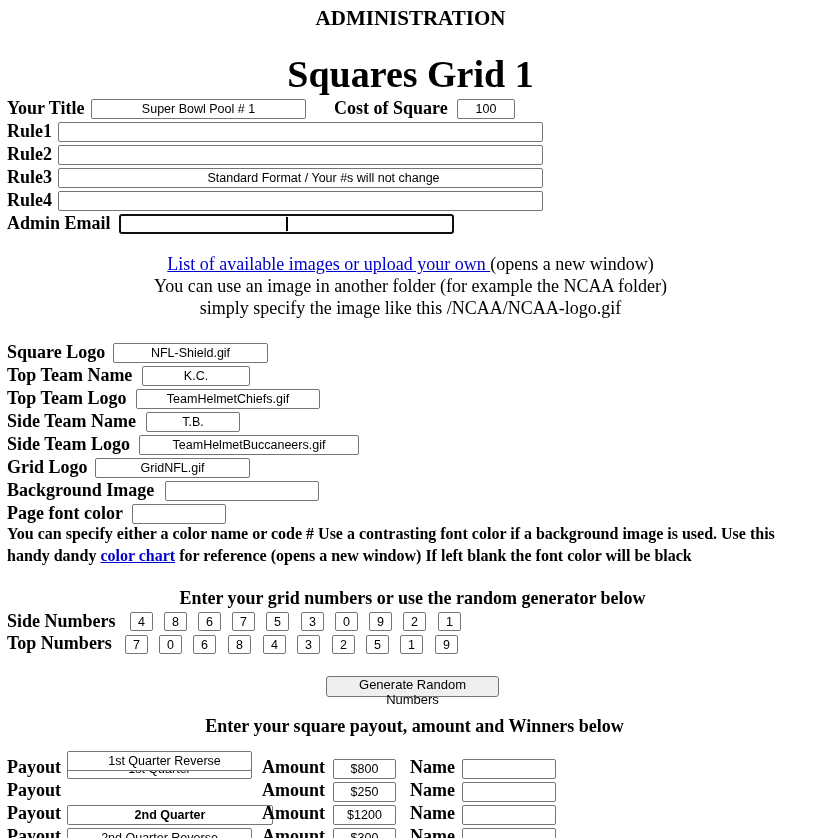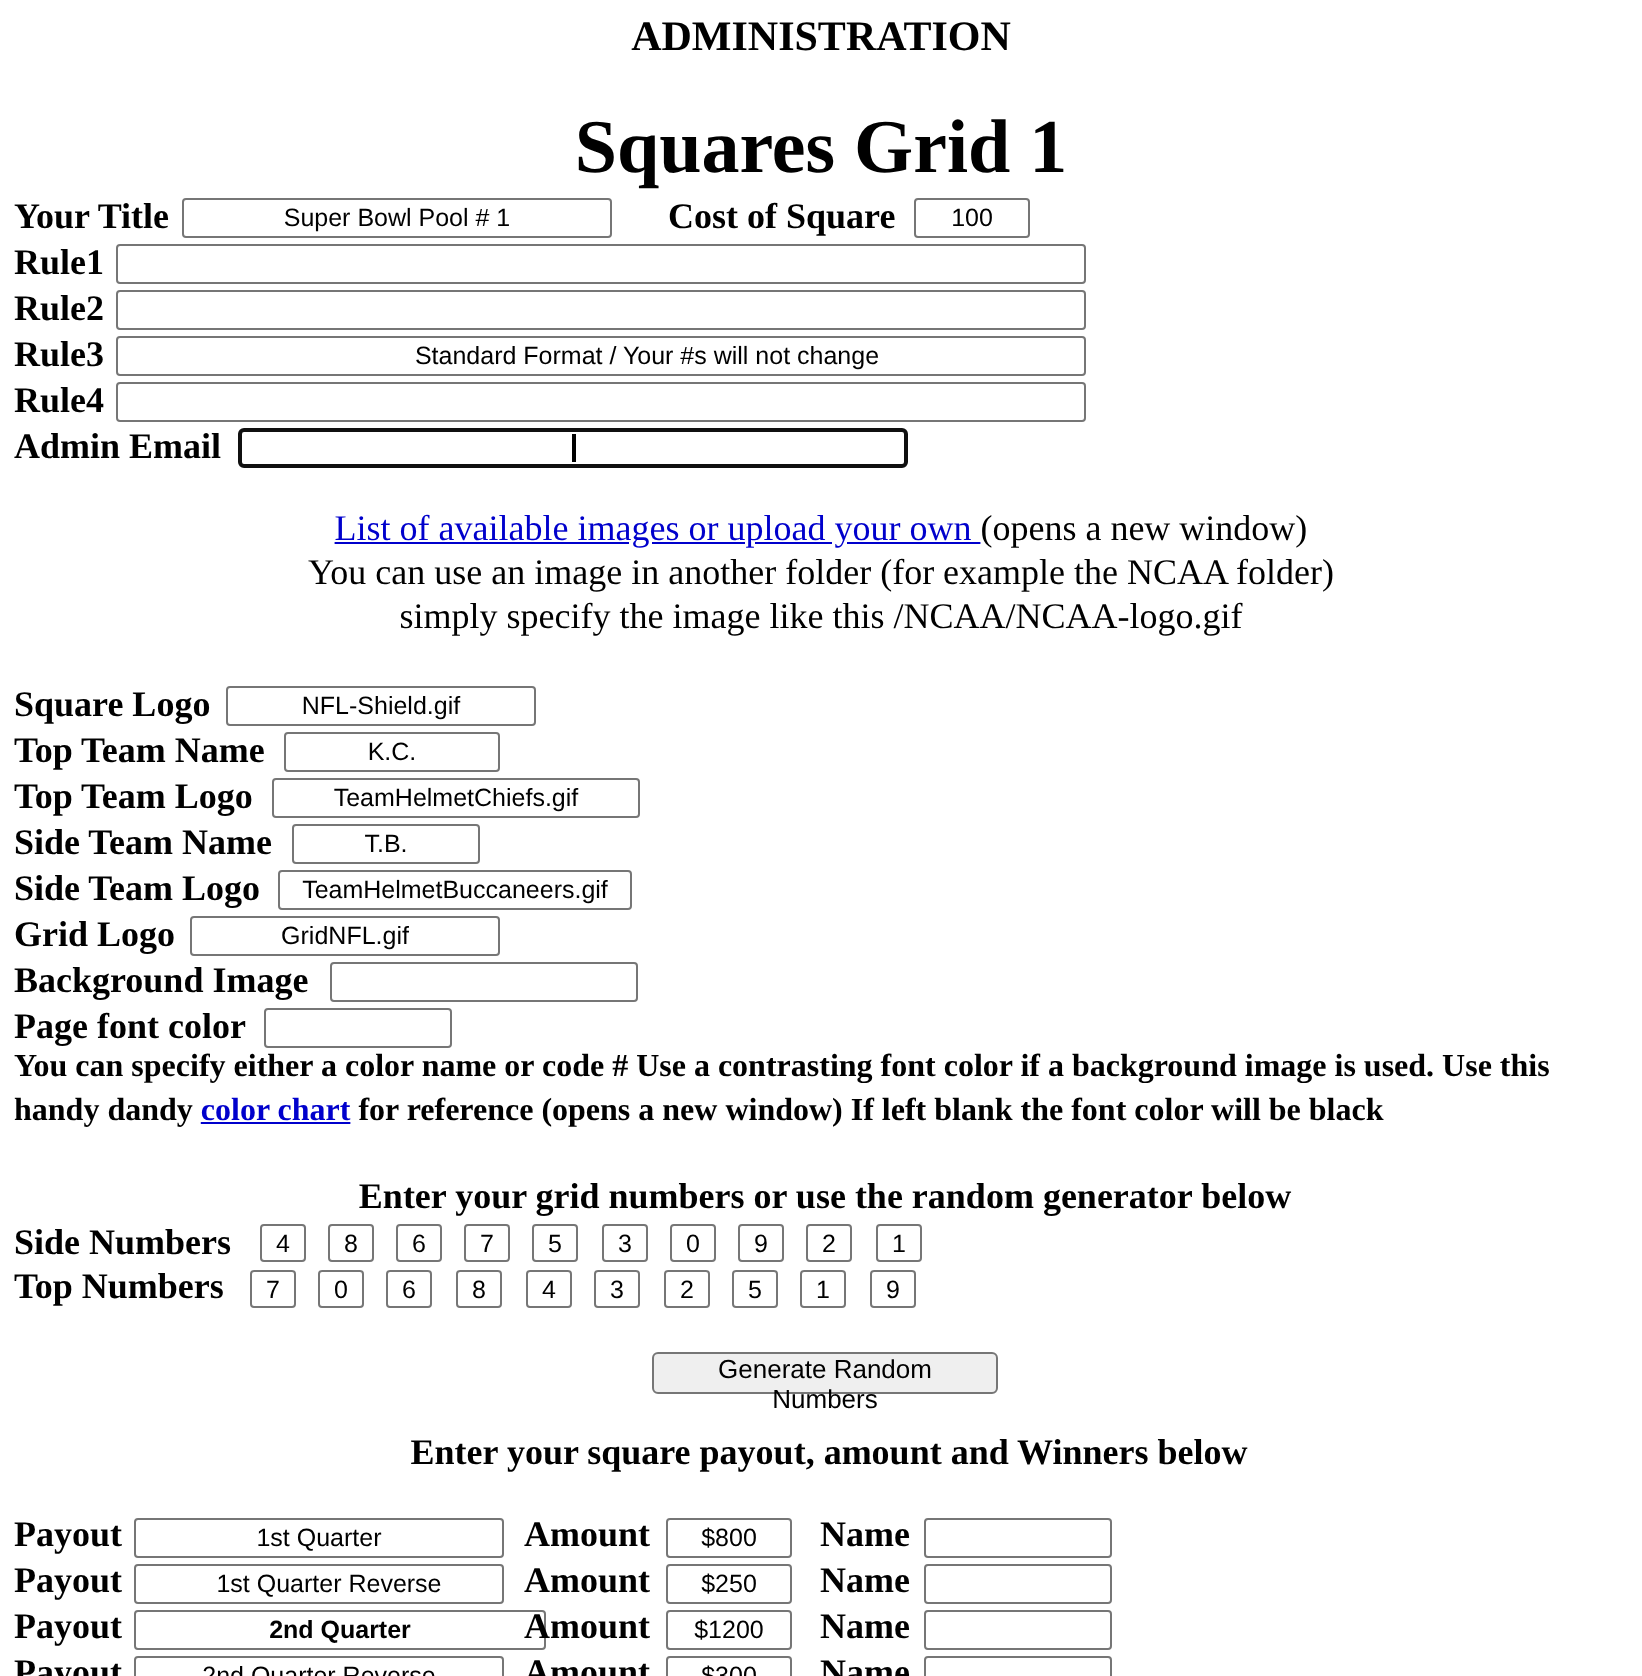--- a/index.html
+++ b/index.html
@@ -73,21 +73,21 @@
 <div class="abs lbl" style="left:7px;top:364px;">Top Team Name</div>
 <input class="inp" style="left: 142px; top: 366px; width: 108px;" value="K.C.">
 
 <div class="abs lbl" style="left:7px;top:387px;">Top Team Logo</div>
 <input class="inp" style="left: 136px; top: 389px; width: 184px;" value="TeamHelmetChiefs.gif">
 
 <div class="abs lbl" style="left:7px;top:410px;">Side Team Name</div>
 <input class="inp" style="left: 146px; top: 412px; width: 94px;" value="T.B.">
 
 <div class="abs lbl" style="left:7px;top:433px;">Side Team Logo</div>
-<input class="inp" style="left: 139px; top: 435px; width: 177px;" value="TeamHelmetBuccaneers.gif">
+<input class="inp" style="left: 139px; top: 435px; width: 220px;" value="TeamHelmetBuccaneers.gif">
 
 <div class="abs lbl" style="left:7px;top:456px;">Grid Logo</div>
 <input class="inp" style="left: 95px; top: 458px; width: 155px;" value="GridNFL.gif">
 
 <div class="abs lbl" style="left:7px;top:479px;">Background Image</div>
 <input class="inp" style="left: 165px; top: 481px; width: 154px;" value="">
 
 <div class="abs lbl" style="left:7px;top:502px;">Page font color</div>
 <input class="inp" style="left: 132px; top: 504px; width: 94px;" value="">
 
@@ -126,21 +126,21 @@
 <div class="abs center sec" style="top:716px;padding-left:4px;">Enter your square payout, amount and Winners below</div>
 
 <div class="abs lbl" style="left:7px;top:756px;">Payout</div>
 <input class="inp" style="left: 67px; top: 759px; width: 185px;" value="1st Quarter">
 <div class="abs lbl" style="left:262px;top:756px;">Amount</div>
 <input class="inp" style="left: 333px; top: 759px; width: 63px;" value="$800">
 <div class="abs lbl" style="left:410px;top:756px;">Name</div>
 <input class="inp" style="left: 462px; top: 759px; width: 94px;" value="">
 
 <div class="abs lbl" style="left:7px;top:779px;">Payout</div>
-<input class="inp" style="left: 67px; top: 782px; width: 185px; padding-left: 12px;" value="1st Quarter Reverse">
+<input class="inp" style="left: 67px; top: 751px; width: 185px; padding-left: 12px;" value="1st Quarter Reverse">
 <div class="abs lbl" style="left:262px;top:779px;">Amount</div>
 <input class="inp" style="left: 333px; top: 782px; width: 63px;" value="$250">
 <div class="abs lbl" style="left:410px;top:779px;">Name</div>
 <input class="inp" style="left: 462px; top: 782px; width: 94px;" value="">
 
 <div class="abs lbl" style="left:7px;top:802px;">Payout</div>
 <input class="inp" style="left: 67px; top: 805px; width: 206px; font-weight: bold;" value="2nd Quarter">
 <div class="abs lbl" style="left:262px;top:802px;">Amount</div>
 <input class="inp" style="left: 333px; top: 805px; width: 63px;" value="$1200">
 <div class="abs lbl" style="left:410px;top:802px;">Name</div>

